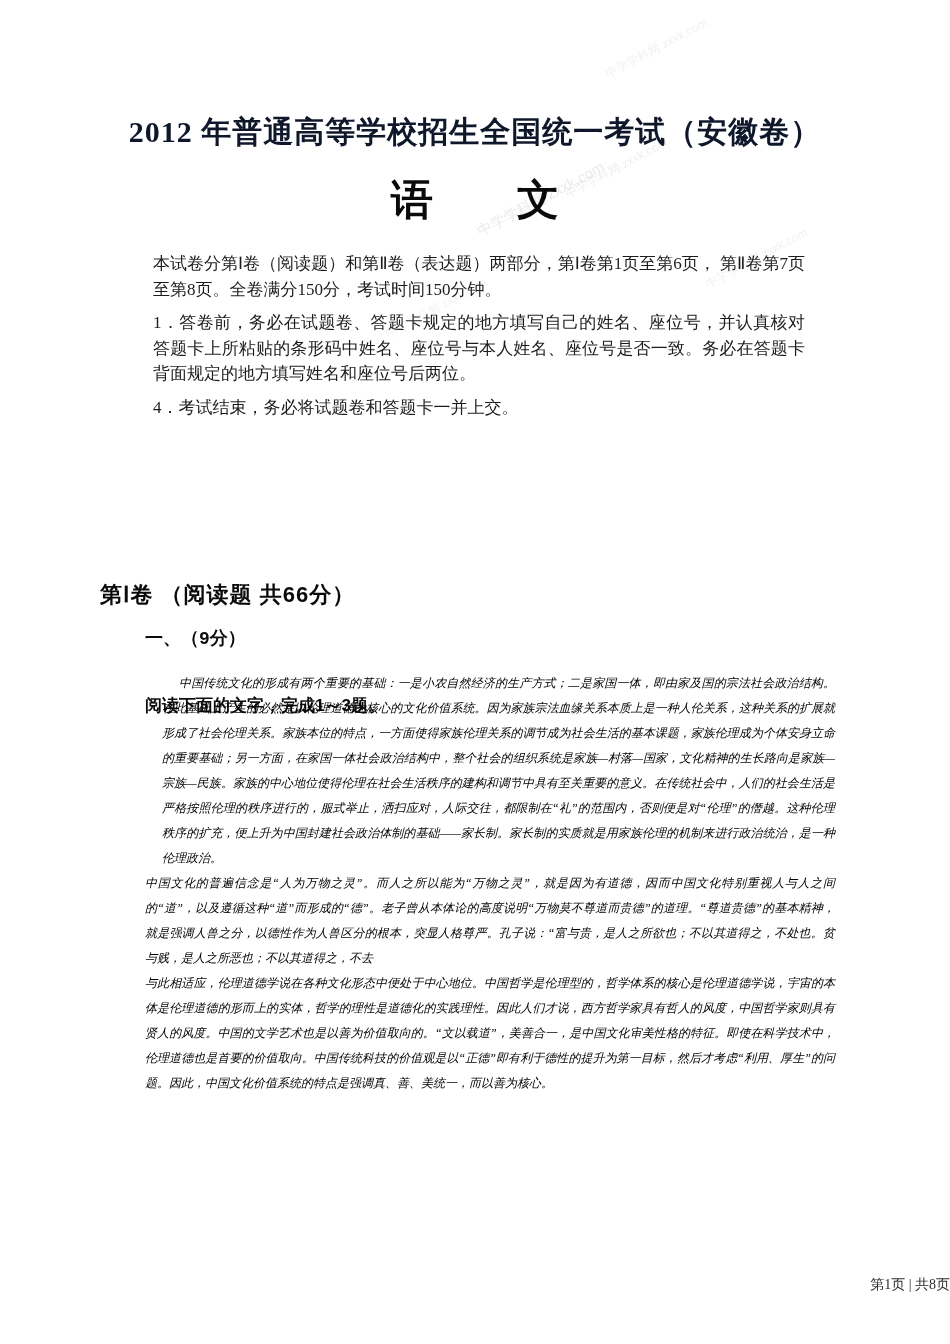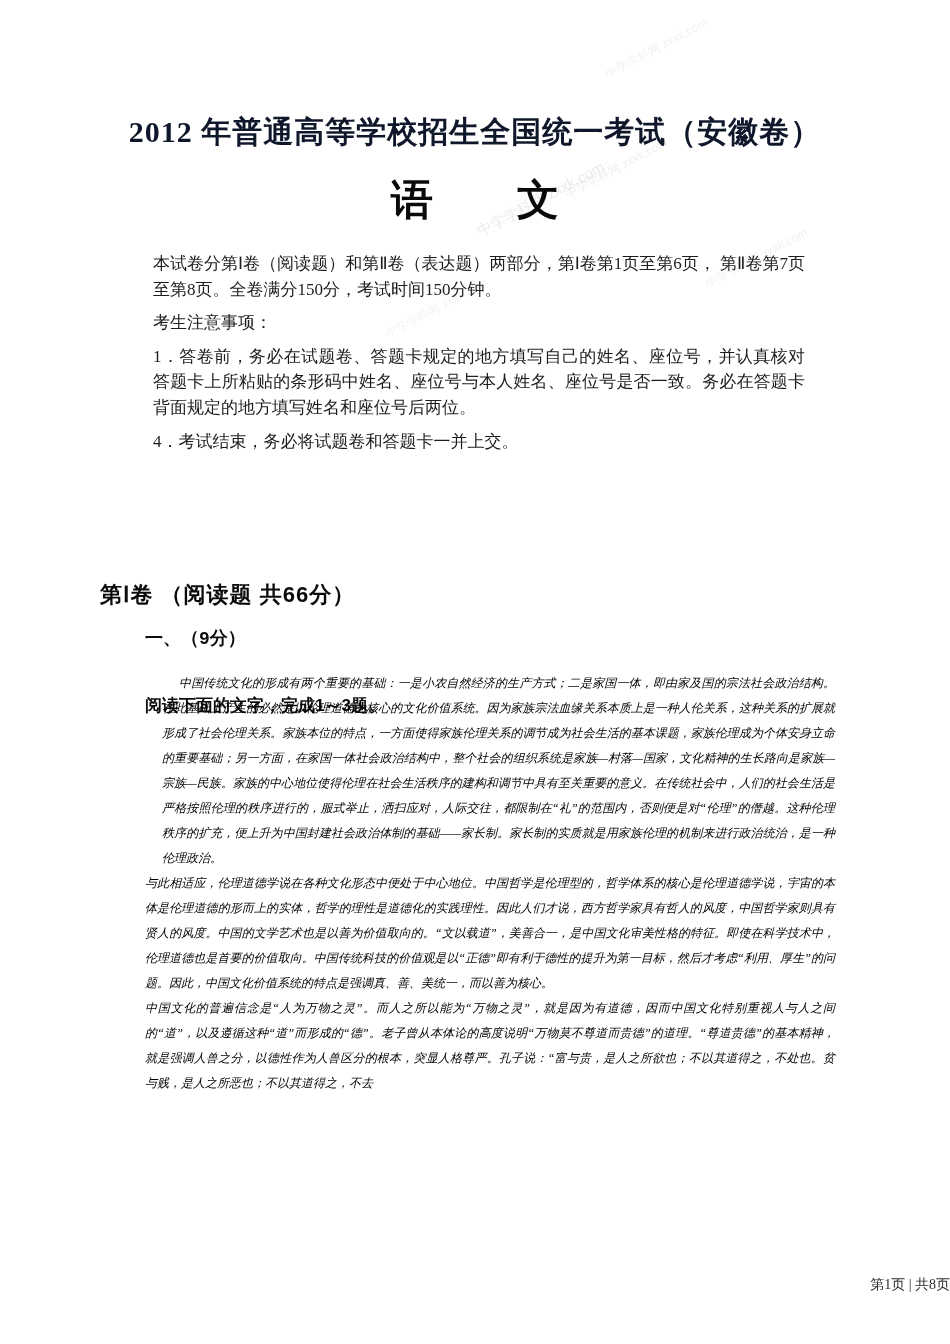--- a/index.html
+++ b/index.html
@@ -129,32 +129,31 @@
   <span class="watermark wm-3">中学学科网 zxxk.com</span>
   <span class="watermark wm-4">中学学科网 zxxk.com</span>
   <span class="watermark wm-5">中学学科网 zxxk.com</span>
 
   <div class="doc-title">2012 年普通高等学校招生全国统一考试（安徽卷）</div>
 
   <div class="subject-title">语　　文</div>
 
   <div class="intro">
     <p>本试卷分第Ⅰ卷（阅读题）和第Ⅱ卷（表达题）两部分，第Ⅰ卷第1页至第6页， 第Ⅱ卷第7页至第8页。全卷满分150分，考试时间150分钟。</p>
-    <p>考生注意事项：</p>
     <p>1．答卷前，务必在试题卷、答题卡规定的地方填写自己的姓名、座位号，并认真核对答题卡上所粘贴的条形码中姓名、座位号与本人姓名、座位号是否一致。务必在答题卡背面规定的地方填写姓名和座位号后两位。</p>
     <p>4．考试结束，务必将试题卷和答题卡一并上交。</p>
   </div>
 
   <div class="section-heading">第Ⅰ卷 （阅读题 共66分）</div>
 
   <div class="part-label">一、（9分）</div>
 
   <div class="reading-instruction">阅读下面的文字，完成1～3题。</div>
 
   <div class="passage">
     <p class="indented">中国传统文化的形成有两个重要的基础：一是小农自然经济的生产方式；二是家国一体，即由家及国的宗法社会政治结构。在此基础上产生的必然是以伦理道德为核心的文化价值系统。因为家族宗法血缘关系本质上是一种人伦关系，这种关系的扩展就形成了社会伦理关系。家族本位的特点，一方面使得家族伦理关系的调节成为社会生活的基本课题，家族伦理成为个体安身立命的重要基础；另一方面，在家国一体社会政治结构中，整个社会的组织系统是家族—村落—国家，文化精神的生长路向是家族—宗族—民族。家族的中心地位使得伦理在社会生活秩序的建构和调节中具有至关重要的意义。在传统社会中，人们的社会生活是严格按照伦理的秩序进行的，服式举止，洒扫应对，人际交往，都限制在“礼”的范围内，否则便是对“伦理”的僭越。这种伦理秩序的扩充，便上升为中国封建社会政治体制的基础——家长制。家长制的实质就是用家族伦理的机制来进行政治统治，是一种伦理政治。</p>
+    <p>中国文化的普遍信念是“人为万物之灵”。而人之所以能为“万物之灵”，就是因为有道德，因而中国文化特别重视人与人之间的“道”，以及遵循这种“道”而形成的“德”。老子曾从本体论的高度说明“万物莫不尊道而贵德”的道理。“尊道贵德”的基本精神，就是强调人兽之分，以德性作为人兽区分的根本，突显人格尊严。孔子说：“富与贵，是人之所欲也；不以其道得之，不处也。贫与贱，是人之所恶也；不以其道得之，不去</p>
     <p>与此相适应，伦理道德学说在各种文化形态中便处于中心地位。中国哲学是伦理型的，哲学体系的核心是伦理道德学说，宇宙的本体是伦理道德的形而上的实体，哲学的理性是道德化的实践理性。因此人们才说，西方哲学家具有哲人的风度，中国哲学家则具有贤人的风度。中国的文学艺术也是以善为价值取向的。“文以载道”，美善合一，是中国文化审美性格的特征。即使在科学技术中，伦理道德也是首要的价值取向。中国传统科技的价值观是以“正德”即有利于德性的提升为第一目标，然后才考虑“利用、厚生”的问题。因此，中国文化价值系统的特点是强调真、善、美统一，而以善为核心。</p>
-    <p>中国文化的普遍信念是“人为万物之灵”。而人之所以能为“万物之灵”，就是因为有道德，因而中国文化特别重视人与人之间的“道”，以及遵循这种“道”而形成的“德”。老子曾从本体论的高度说明“万物莫不尊道而贵德”的道理。“尊道贵德”的基本精神，就是强调人兽之分，以德性作为人兽区分的根本，突显人格尊严。孔子说：“富与贵，是人之所欲也；不以其道得之，不处也。贫与贱，是人之所恶也；不以其道得之，不去</p>
   </div>
 
   <div class="page-footer">第1页 | 共8页</div>
 
 </div>
 
 </body></html>

